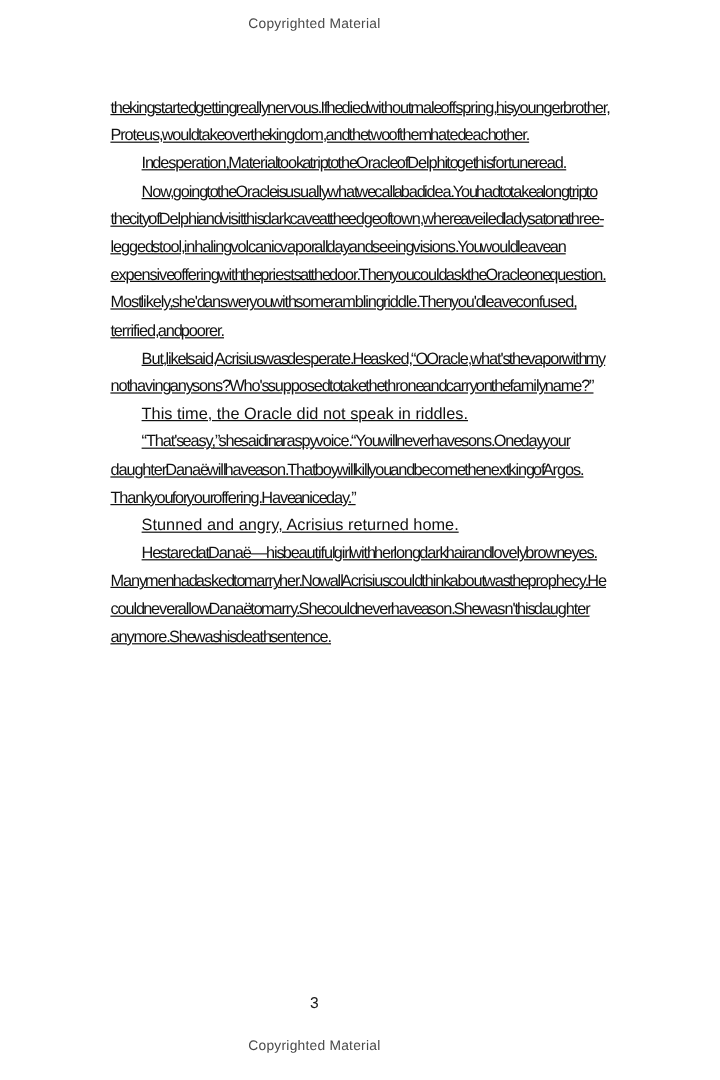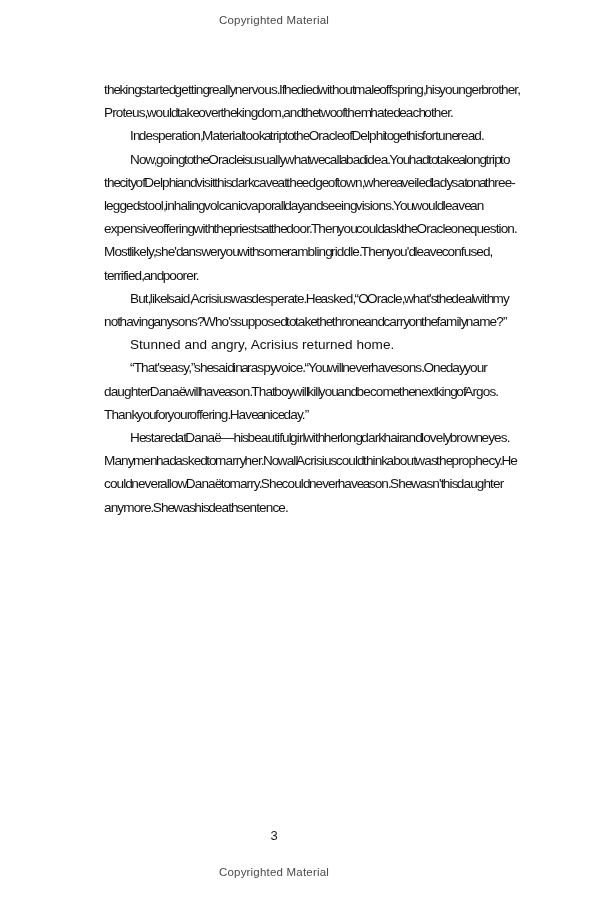--- a/index.html
+++ b/index.html
@@ -13,21 +13,20 @@
     font-family: "Liberation Sans", sans-serif;
     color: #1a1a1a;
     position: relative;
     overflow: hidden;
   }
   .page {
     width: 524px;
     height: 900px;
     box-sizing: border-box;
     position: relative;
-    margin-left: 12px;
   }
   .top-notice {
     position: absolute;
     top: 14px;
     left: 0;
     width: 100%;
     text-align: center;
     font-size: 11.5px;
     color: #4a4a4a;
     letter-spacing: 0.2px;
@@ -44,20 +43,21 @@
   }
   .body-text {
     position: absolute;
     top: 78px;
     left: 92px;
     width: 418px;
     font-size: 13.6px;
     line-height: 23.2px;
     color: #111111;
     text-align: left;
+    text-decoration: underline;
   }
   .body-text p {
     margin: 0;
     padding: 0;
   }
   .body-text p.indent {
     text-indent: 26px;
   }
   
   .tight {
@@ -89,23 +89,24 @@
 
 <div class="page">
 
   <div class="top-notice">Copyrighted Material</div>
 
 
   <div class="body-text">
     <p class="tight">the king started getting really nervous. If he died without male offspring, his younger brother, Proteus, would take over the kingdom, and the two of them hated each other.</p>
     <p class="indent tight">In desperation, Material took a trip to the Oracle of Delphi to get his fortune read.</p>
     <p class="indent tight">Now, going to the Oracle is usually what we call a bad idea. You had to take a long trip to the city of Delphi and visit this dark cave at the edge of town, where a veiled lady sat on a three-legged stool, inhaling volcanic vapor all day and seeing visions. You would leave an expensive offering with the priests at the door. Then you could ask the Oracle one question. Most likely, she'd answer you with some rambling riddle. Then you'd leave confused, terrified, and poorer.</p>
-    <p class="indent tight">But, like I said, Acrisius was desperate. He asked, “O Oracle, what's the deal with my not having any sons? Who's supposed to take the throne and carry on the family name?”</p>
+    <p class="indent tight">But, like I said, Acrisius was desperate. He asked, “O Oracle, what's the vapor with my not having any sons? Who's supposed to take the throne and carry on the family name?”</p>
+    <p class="indent">This time, the Oracle did not speak in riddles.</p>
+    <p class="indent tight">“That's easy,” she said in a raspy voice. “You will never have sons. One day your daughter Danaë will have a son. That boy will kill you and become the next king of Argos. Thank you for your offering. Have a nice day.”</p>
     <p class="indent">Stunned and angry, Acrisius returned home.</p>
-    <p class="indent tight">“That's easy,” she said in a raspy voice. “You will never have sons. One day your daughter Danaë will have a son. That boy will kill you and become the next king of Argos. Thank you for your offering. Have a nice day.”</p>
     <p class="indent tight">He stared at Danaë—his beautiful girl with her long dark hair and lovely brown eyes. Many men had asked to marry her. No wall Acrisius could think about was the prophecy. He could never allow Danaë to marry. She could never have a son. She wasn't his daughter anymore. She was his death sentence.</p>
   </div>
 
   <div class="page-number">3</div>
 
   <div class="bottom-notice">Copyrighted Material</div>
 
 </div>
 
 </body></html>

